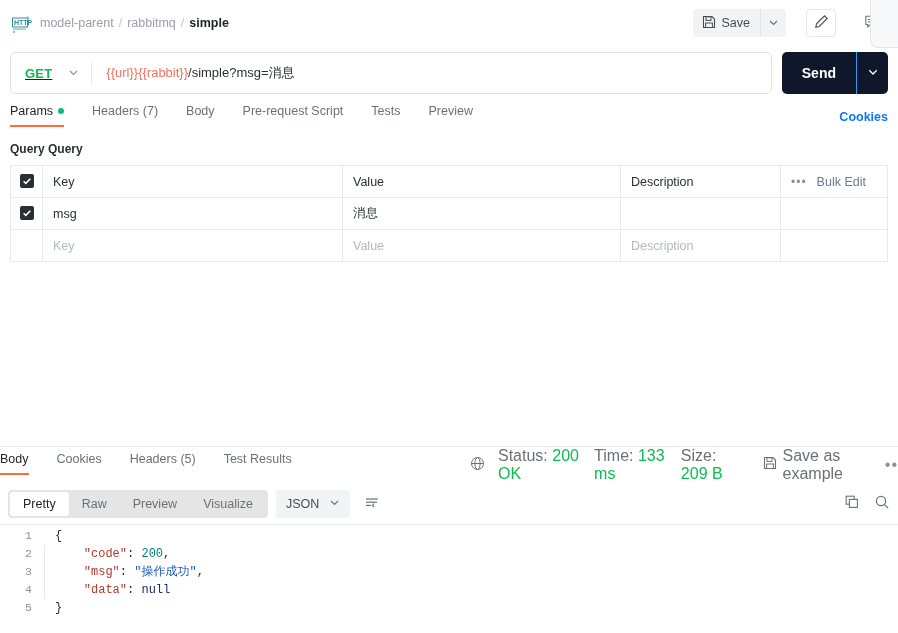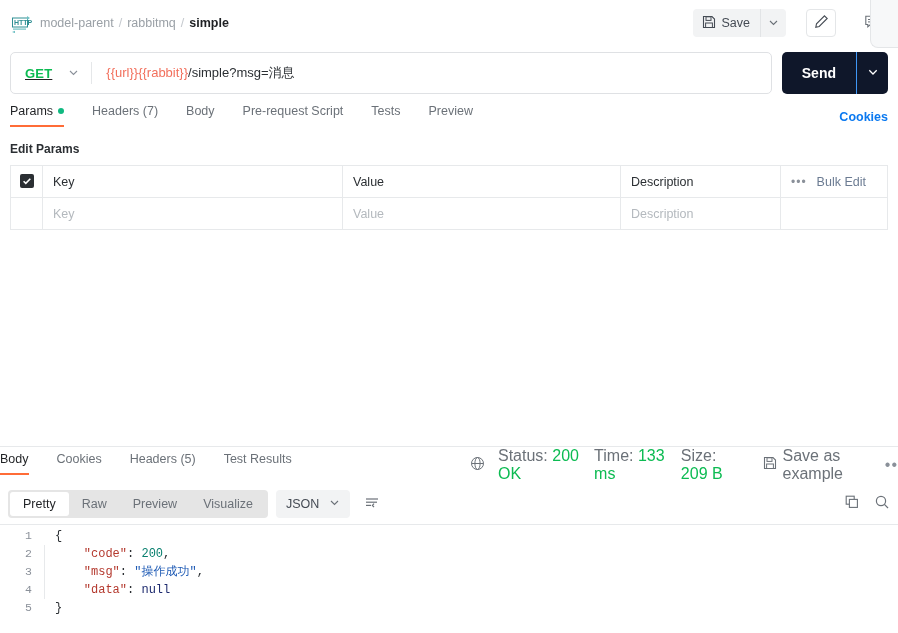--- a/index.html
+++ b/index.html
@@ -311,21 +311,21 @@
     </div>
     <div class="tab">Headers (7)</div>
     <div class="tab">Body</div>
     <div class="tab">Pre-request Script</div>
     <div class="tab">Tests</div>
     <div class="tab">Preview</div>
   </div>
 
   <div style="position:absolute;top:110px;right:10px;font-size:12.5px;color:#0b79f0;font-weight:bold;cursor:pointer;">Cookies</div>
 
-  <div class="qp-title">Edit Params</div>
+  <div class="qp-title">Query Query</div>
 
   <table class="params-table">
     <tbody>
         <tr class="hdr">
       <td class="col-chk">
         <span class="chk">
           <svg width="10" height="10" viewBox="0 0 10 10">
                 <path d="M1.6 5.2l2.2 2.2 4.5-4.7" fill="none" stroke="#fff" stroke-width="1.6"></path>
               </svg>
         </span>
@@ -334,20 +334,33 @@
       <td class="col-val">Value</td>
       <td class="col-desc">Description</td>
       <td class="col-act">
         <div class="bulk">
           <span class="dots">•••</span>
           <span class="bulk-link">Bulk Edit</span>
         </div>
       </td>
     </tr>
     <tr>
+      <td class="col-chk">
+        <span class="chk">
+          <svg width="10" height="10" viewBox="0 0 10 10">
+                <path d="M1.6 5.2l2.2 2.2 4.5-4.7" fill="none" stroke="#fff" stroke-width="1.6"></path>
+              </svg>
+        </span>
+      </td>
+      <td class="col-key cell-text">msg</td>
+      <td class="col-val cell-text">消息</td>
+      <td class="col-desc cell-text"></td>
+      <td class="col-act"></td>
+    </tr>
+    <tr>
       <td class="col-chk"></td>
       <td class="col-key ph">Key</td>
       <td class="col-val ph">Value</td>
       <td class="col-desc ph">Description</td>
       <td class="col-act"></td>
     </tr>
   </tbody>
     </table>
 
   <div class="resp-sep"></div>

